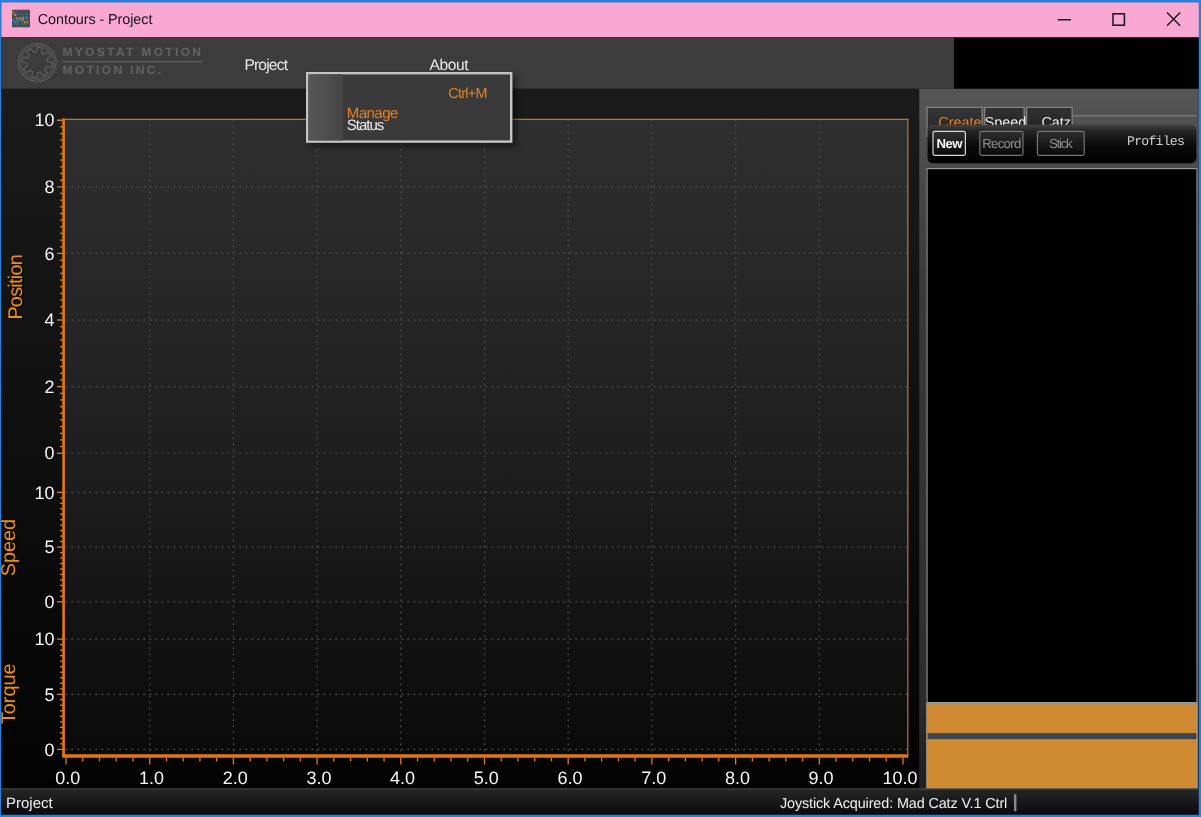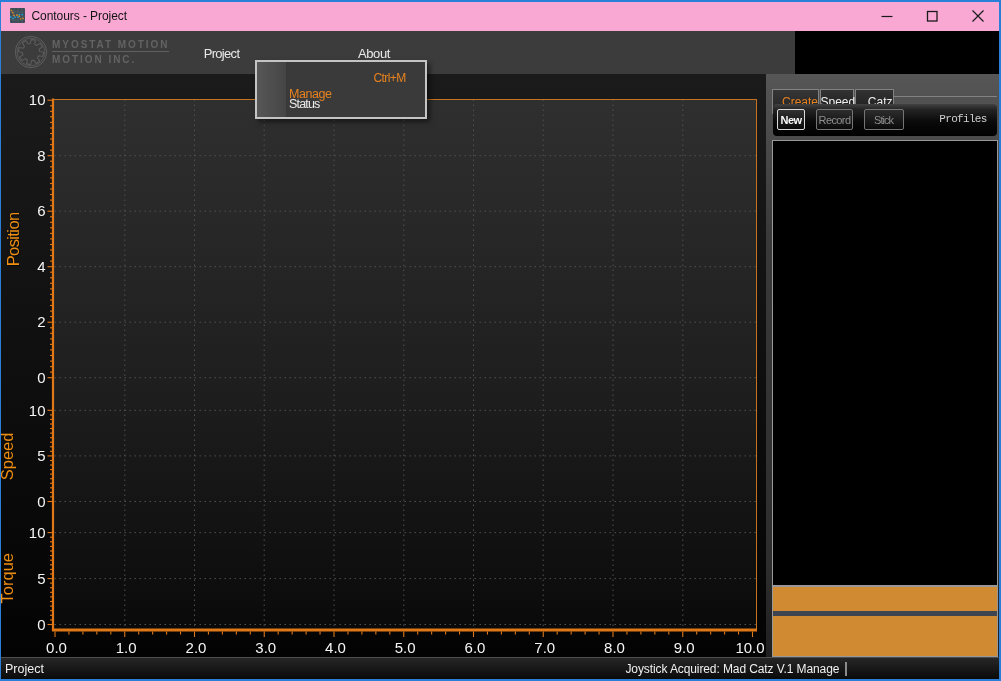--- a/index.html
+++ b/index.html
@@ -289,21 +289,21 @@
  <div class="abs btn" style="left:97.5px;width:40px;border:1px solid #757575;background:linear-gradient(180deg,#2d2d2d,#0a0a0a);color:#8f8f8f;letter-spacing:-1.0px;">Stick</div>
  <div class="abs btn" style="left:172px;width:50px;color:#cfcfcf;letter-spacing:-0.67px;font-family:Liberation Mono, monospace;">Profiles</div>
  <div class="abs" id="list"></div>
  <div class="abs" id="bars">
         <div class="abs" id="barsdiv"></div>
       </div>
 </div>
 
 <div class="abs" id="statusbar">
  <div class="abs sbtext" style="left:4px;font-size:12.5px;">Project</div>
- <div class="abs sbtext" style="right:160.7px;letter-spacing:-0.1px;">Joystick Acquired: Mad Catz V.1 Manage</div>
+ <div class="abs sbtext" style="right:160.7px;letter-spacing:-0.1px;">Joystick Acquired: Mad Catz V.1 Ctrl</div>
  <div class="abs" style="left:844px;top:4px;width:2px;height:14px;background:#8a8a8a;"></div>
 </div>
 
 <div class="abs" id="dropdown">
  <div class="abs" id="ddgutter"></div>
  <div class="abs ddtext" style="left:32px;top:18px;color:#e8821e;letter-spacing:-0.45px;">Manage</div>
  <div class="abs ddtext" style="left:116.5px;top:2px;color:#e8821e;font-size:12px;letter-spacing:-0.6px;">Ctrl+M</div>
  <div class="abs ddtext" style="left:32px;top:27.5px;color:#ececec;letter-spacing:-0.83px;">Status</div>
 </div>
 

